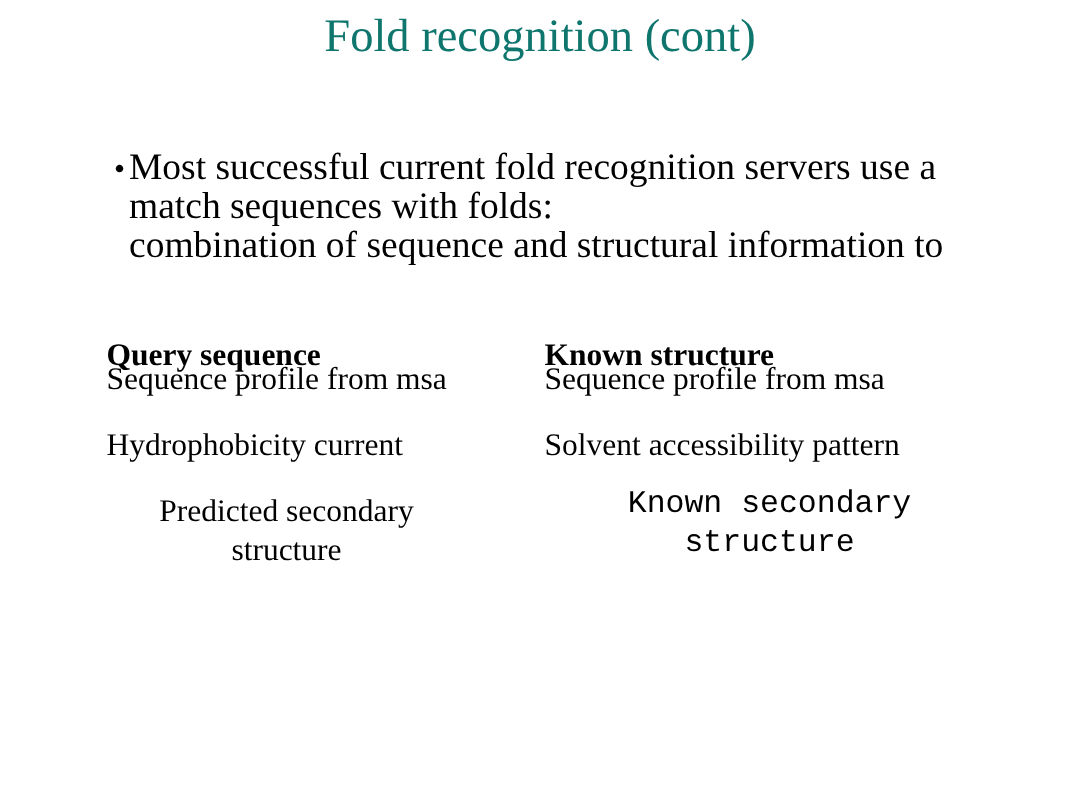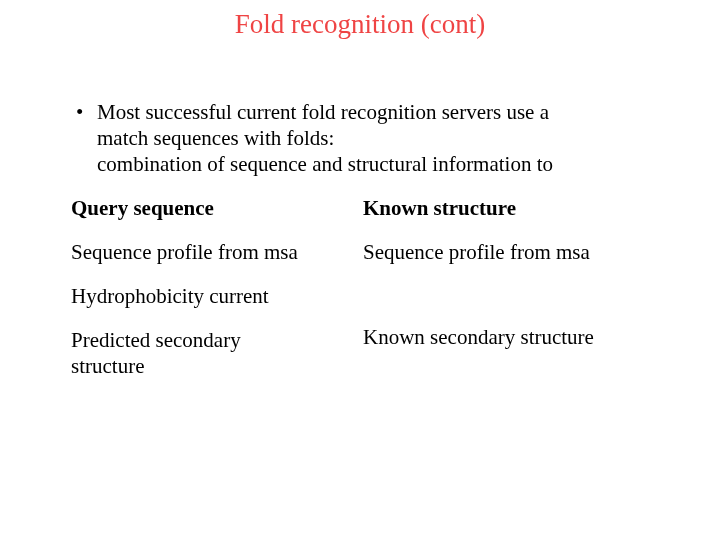--- a/index.html
+++ b/index.html
@@ -16,70 +16,73 @@
     font-family: "Liberation Serif", "DejaVu Serif", serif;
     color: #000000;
   }
   .title {
     position: absolute;
     top: 6px;
     left: 0;
     width: 720px;
     margin: 0;
     text-align: center;
-    font-size: 27px;
+    font-size: 31px;
     line-height: 36px;
     font-weight: 400;
-    color: #ef4444;
+    color: #0f766e;
   }
   .bullet-block {
     position: absolute;
     left: 76px;
     top: 99px;
     width: 540px;
   }
   .bullet-marker {
     position: absolute;
     left: 0;
     top: 0;
     font-size: 21px;
     line-height: 26px;
   }
   .bullet-lines {
-    margin-left: 21px;
-    font-size: 21px;
+    margin-left: 10px;
+    font-size: 25px;
     line-height: 26px;
     white-space: nowrap;
   }
   .cmp-table {
     position: absolute;
     left: 71px;
     top: 195px;
   }
   .row {
     display: grid;
     grid-template-columns: 292px 300px;
     align-items: start;
     height: 44px;
   }
   .row.last {
     height: auto;
+    text-align: center;
   }
   .cell {
     font-size: 21px;
     line-height: 26px;
   }
   .cell.q {
     max-width: 240px;
   }
   .header-row .cell {
     font-weight: 700;
+    margin-top: 28px;
   }
   .row.last .cell.t {
     margin-top: -3px;
+    font-family: Liberation Mono, monospace;
   }
 </style>
 </head>
 <body>
 
 <div class="slide">
 
   <h1 class="title">Fold recognition (cont)</h1>
 
   <div class="bullet-block">
@@ -98,20 +101,21 @@
       <div class="cell t">Known structure</div>
     </div>
 
     <div class="row">
       <div class="cell q">Sequence profile from msa</div>
       <div class="cell t">Sequence profile from msa</div>
     </div>
 
     <div class="row">
       <div class="cell q">Hydrophobicity current</div>
+      <div class="cell t">Solvent accessibility pattern</div>
     </div>
 
     <div class="row last">
       <div class="cell q">Predicted secondary structure</div>
       <div class="cell t">Known secondary structure</div>
     </div>
 
   </div>
 
 </div>

